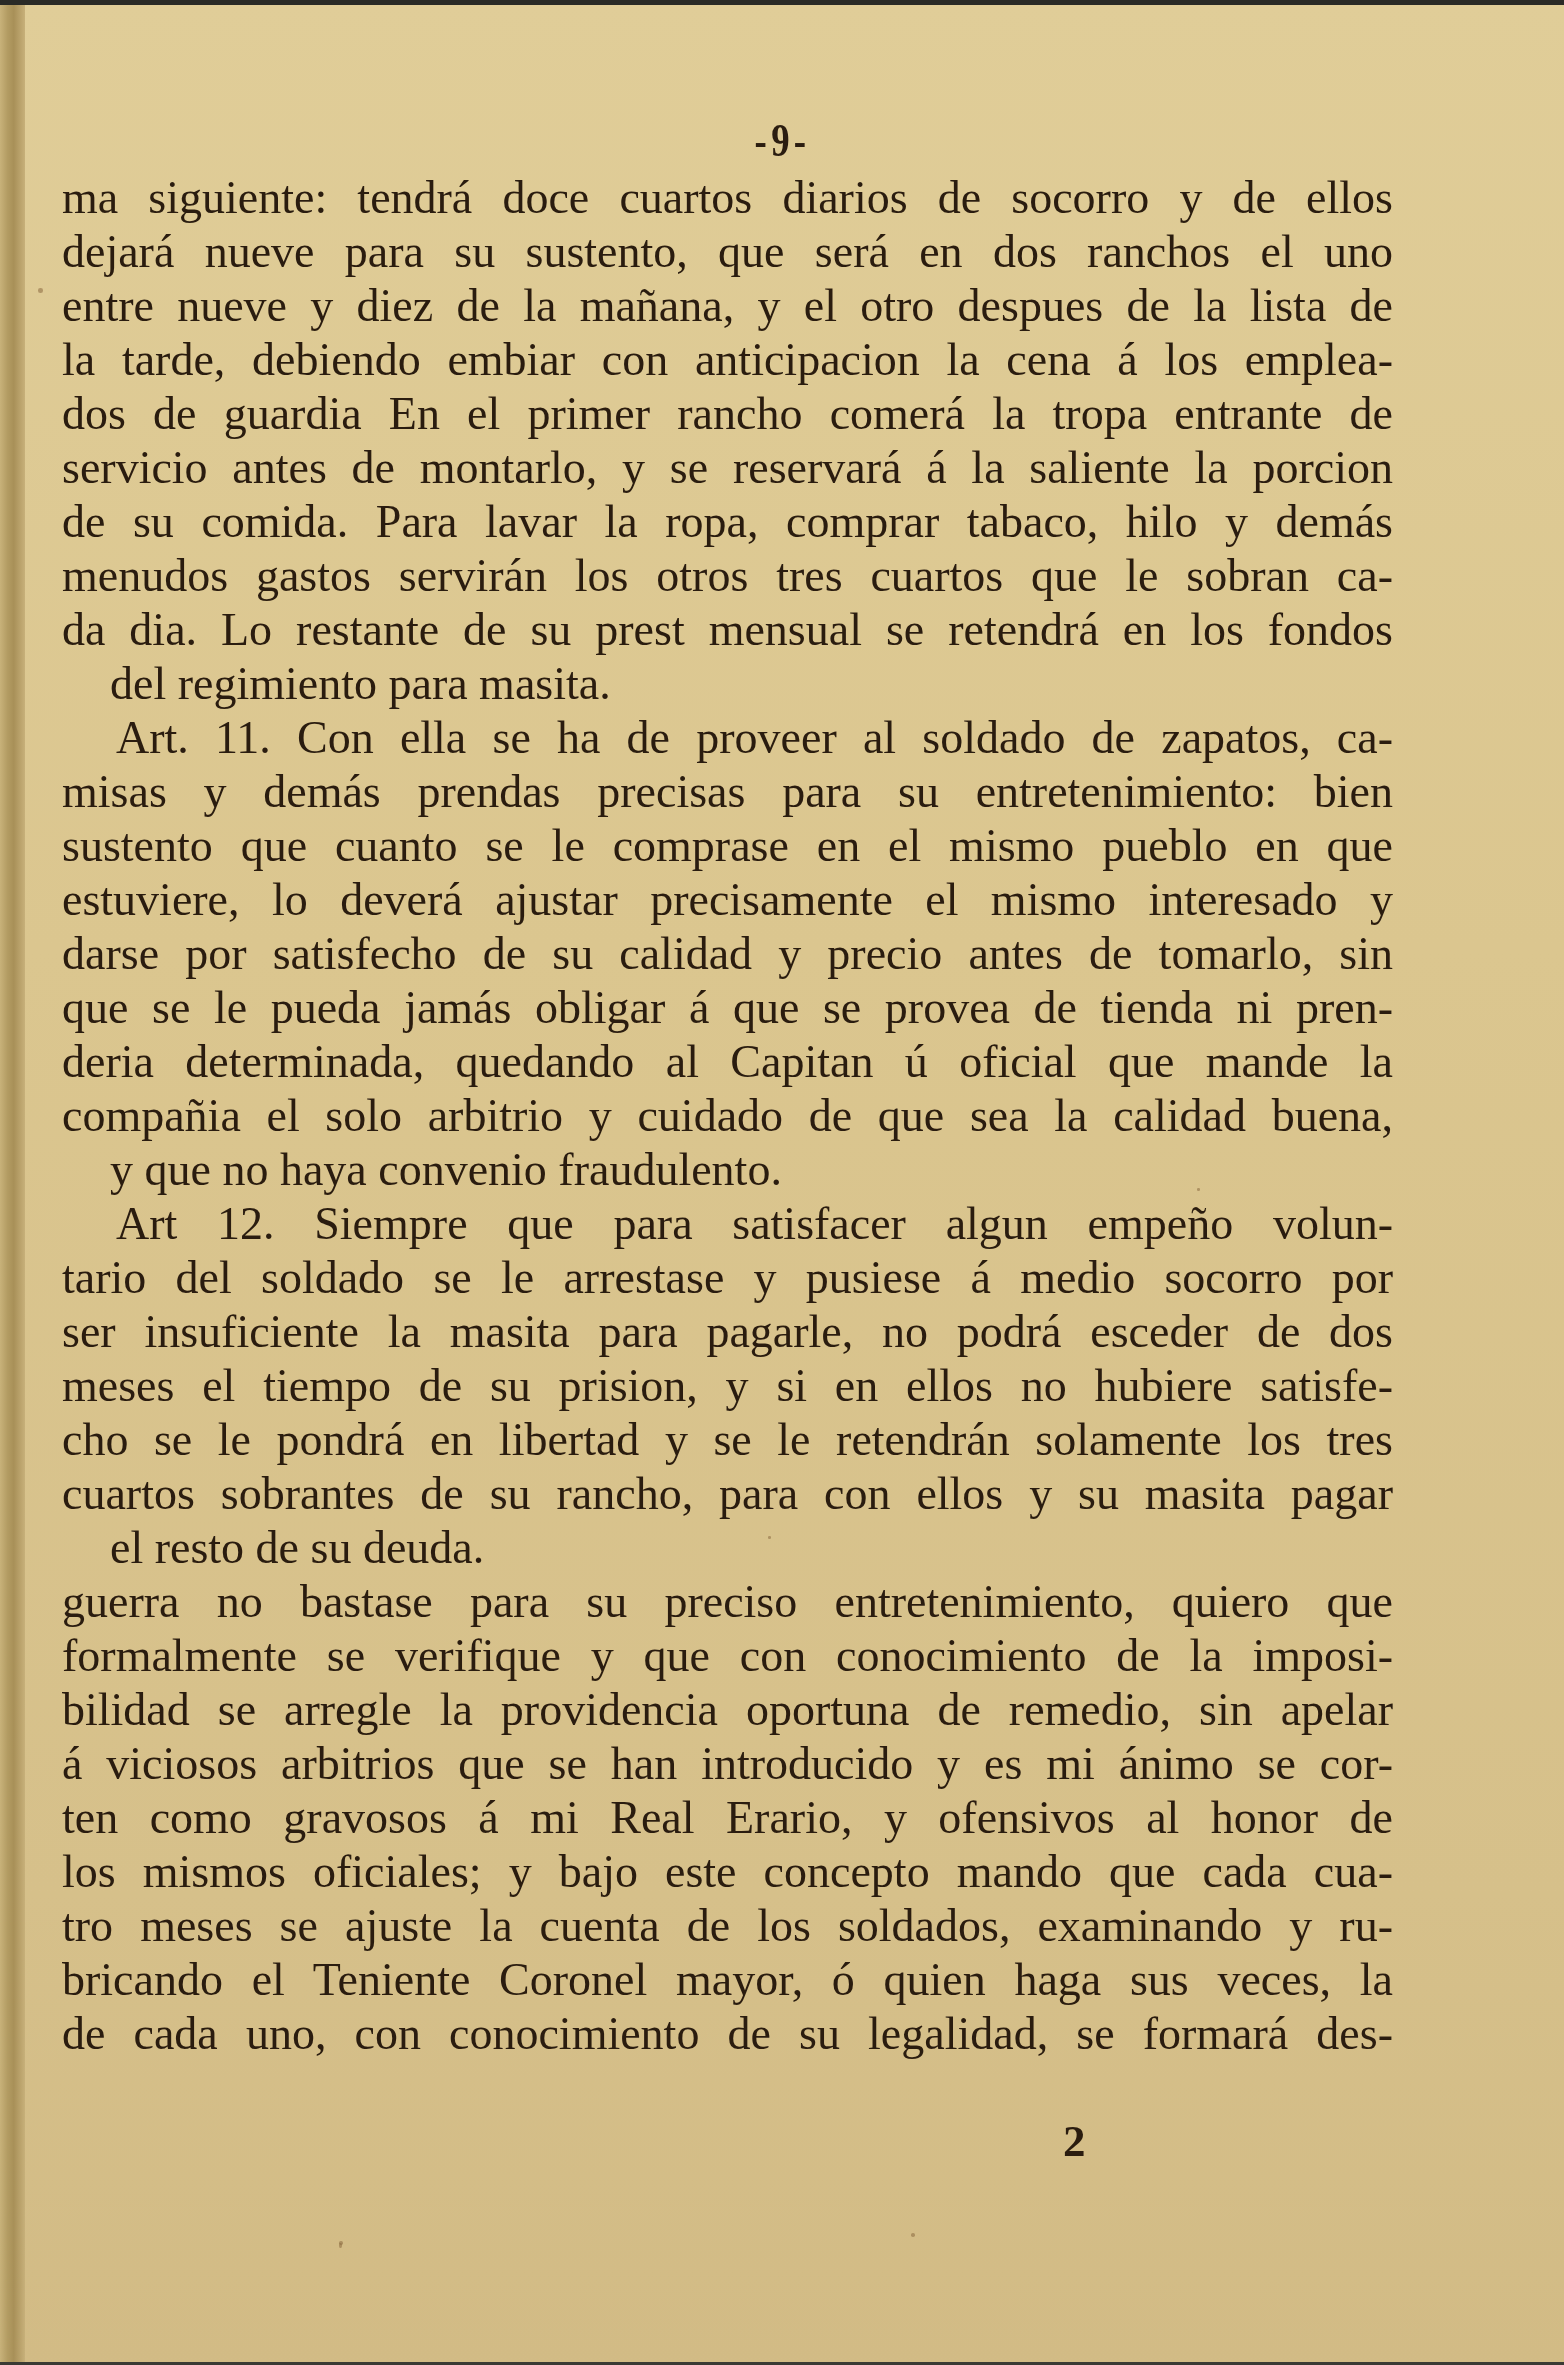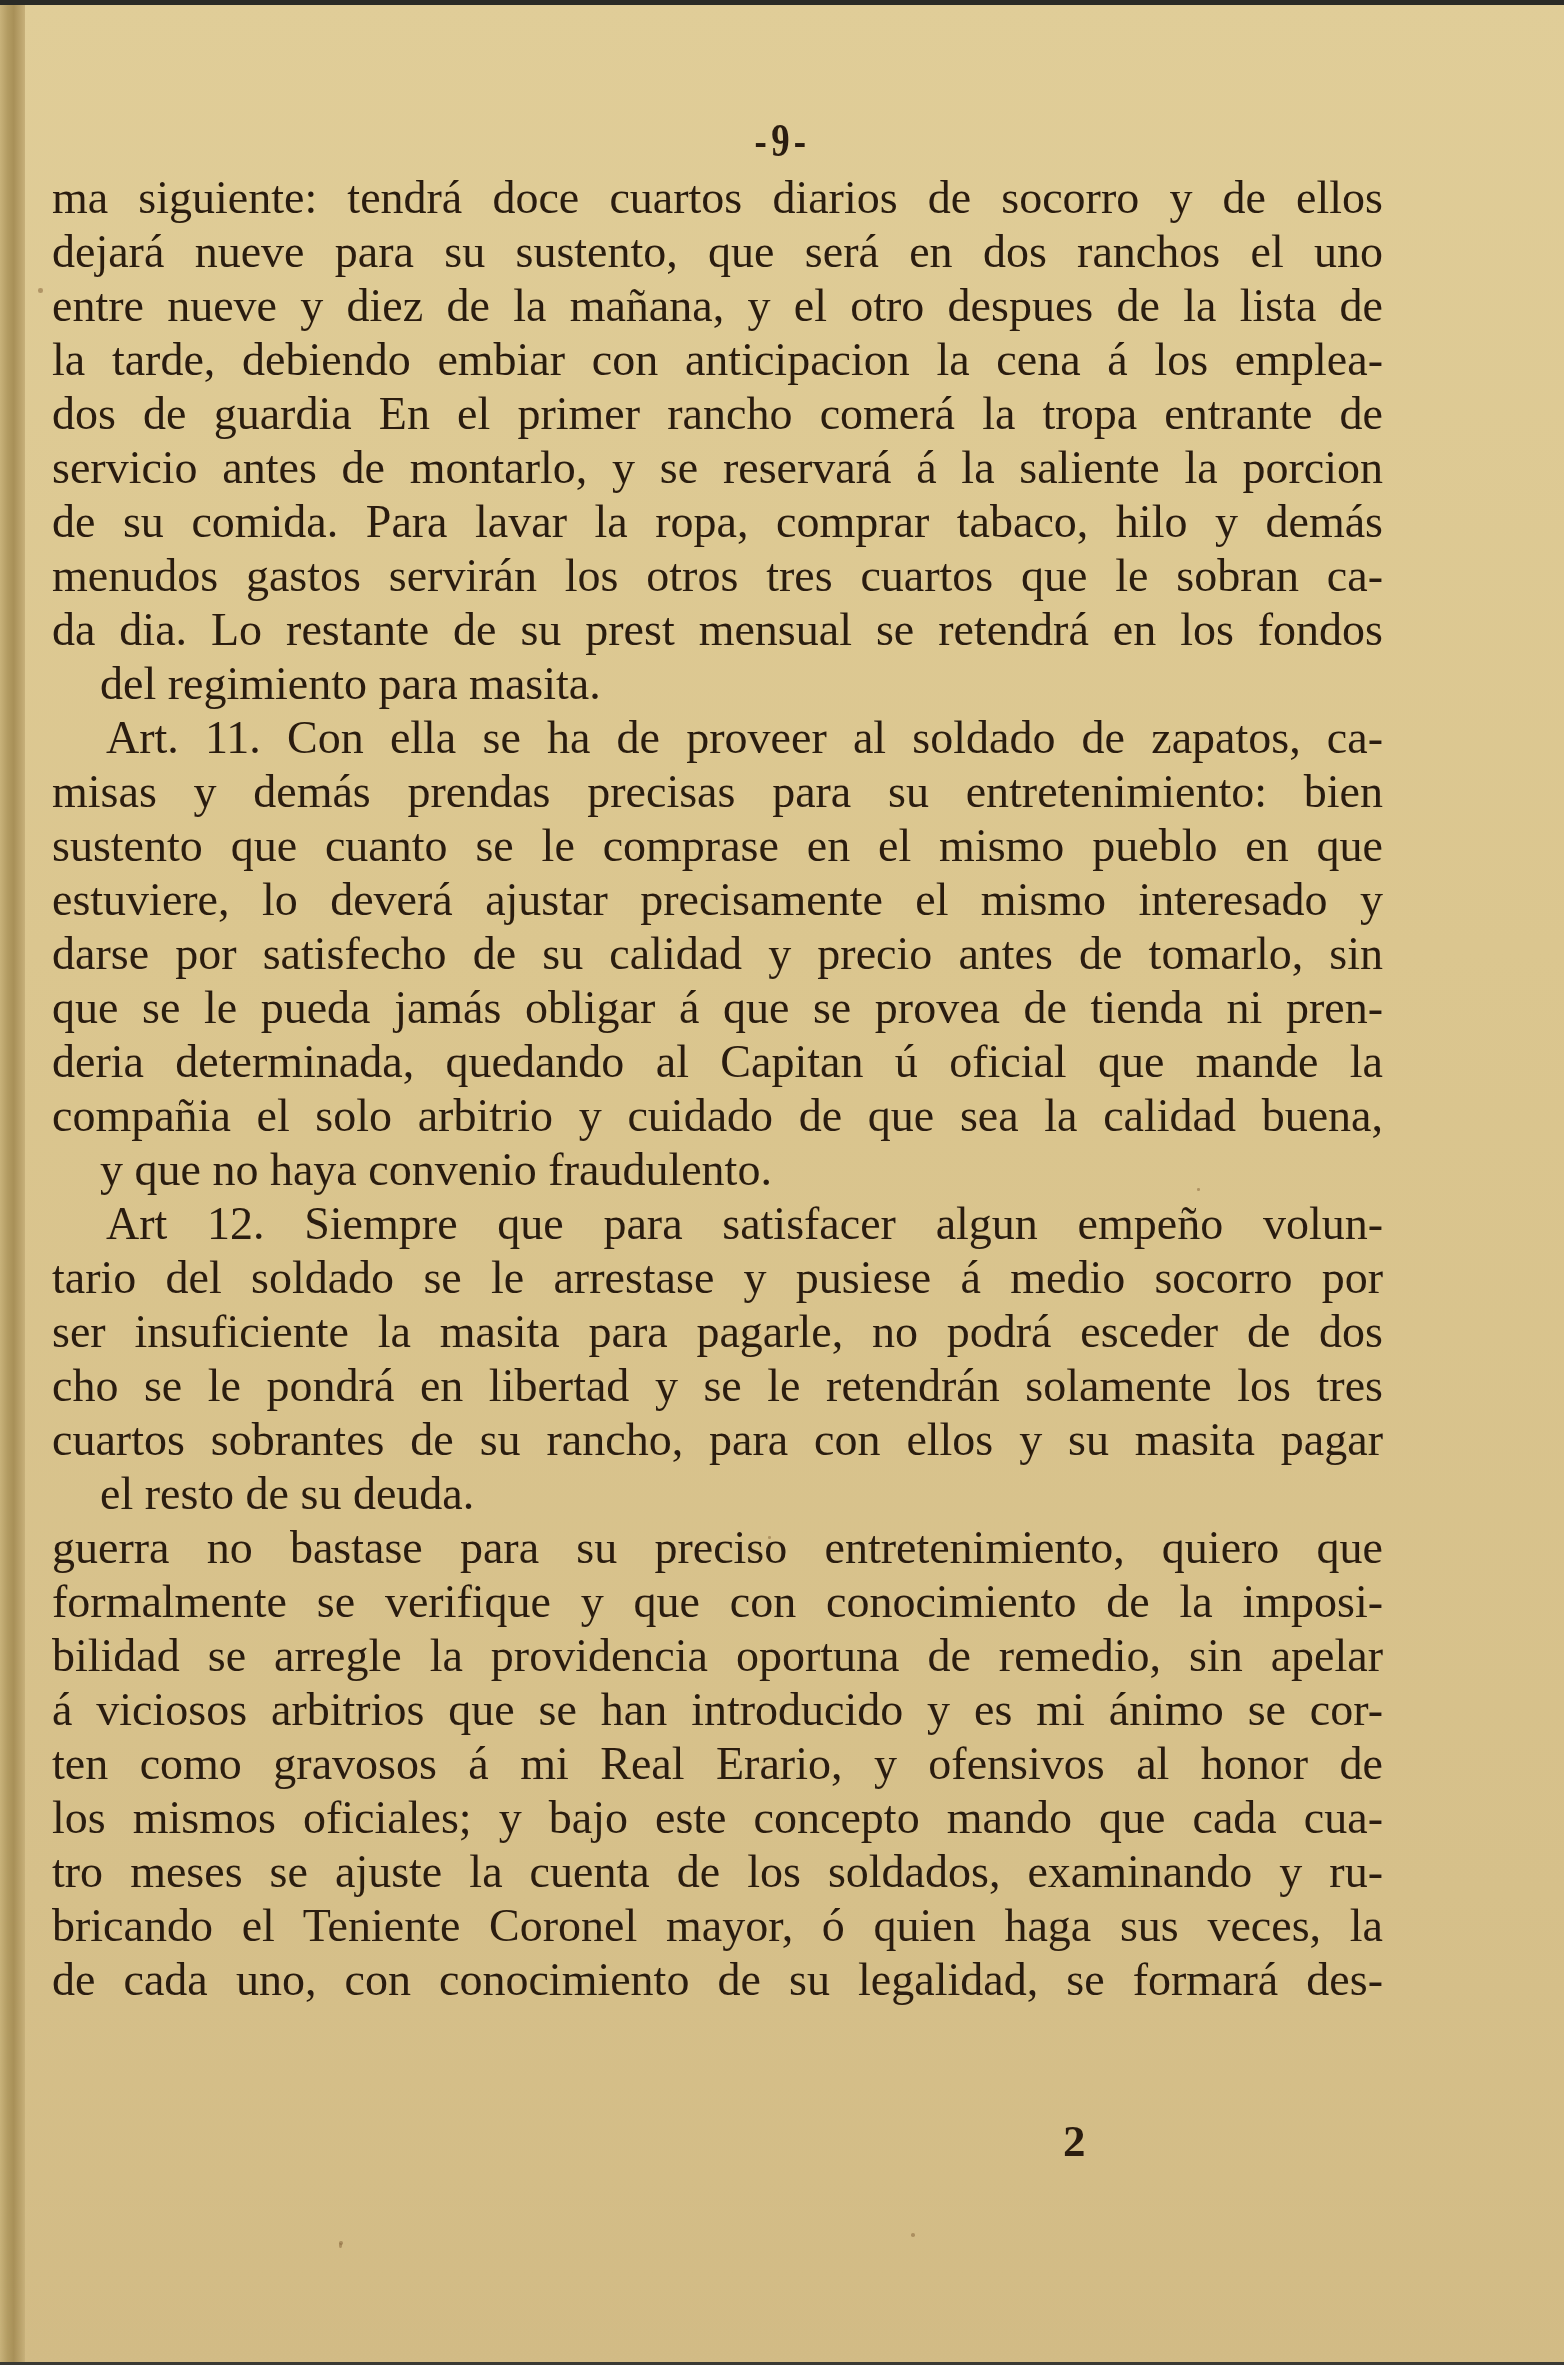--- a/index.html
+++ b/index.html
@@ -47,21 +47,21 @@
     text-align: center;
     font-family: "Liberation Serif", serif;
     font-size: 46px;
     font-weight: bold;
     color: #2b1d10;
     letter-spacing: 5.4px;
     transform: scaleX(0.8);
   }
   .text-block {
     position: absolute;
-    left: 52px;
+    left: 62px;
     top: 171px;
     width: 1331px;
     font-family: "Liberation Serif", serif;
     font-size: 46px;
     line-height: 54px;
     color: #2a1c0f;
   }
   .line {
     display: block;
     white-space: nowrap;
@@ -119,20 +119,21 @@
     <span class="line">sustento que cuanto se le comprase en el mismo pueblo en que</span>
     <span class="line">estuviere, lo deverá ajustar precisamente el mismo interesado y</span>
     <span class="line">darse por satisfecho de su calidad y precio antes de tomarlo, sin</span>
     <span class="line">que se le pueda jamás obligar á que se provea de tienda ni pren-</span>
     <span class="line">deria determinada, quedando al Capitan ú oficial que mande la</span>
     <span class="line">compañia el solo arbitrio y cuidado de que sea la calidad buena,</span>
     <span class="line last">y que no haya convenio fraudulento.</span>
     <span class="line indent">Art 12. Siempre que para satisfacer algun empeño volun-</span>
     <span class="line">tario del soldado se le arrestase y pusiese á medio socorro por</span>
     <span class="line">ser insuficiente la masita para pagarle, no podrá esceder de dos</span>
+    <span class="line">meses el tiempo de su prision, y si en ellos no hubiere satisfe-</span>
     <span class="line">cho se le pondrá en libertad y se le retendrán solamente los tres</span>
     <span class="line">cuartos sobrantes de su rancho, para con ellos y su masita pagar</span>
     <span class="line last">el resto de su deuda.</span>
     <span class="line">guerra no bastase para su preciso entretenimiento, quiero que</span>
     <span class="line">formalmente se verifique y que con conocimiento de la imposi-</span>
     <span class="line">bilidad se arregle la providencia oportuna de remedio, sin apelar</span>
     <span class="line">á viciosos arbitrios que se han introducido y es mi ánimo se cor-</span>
     <span class="line">ten como gravosos á mi Real Erario, y ofensivos al honor de</span>
     <span class="line">los mismos oficiales; y bajo este concepto mando que cada cua-</span>
     <span class="line">tro meses se ajuste la cuenta de los soldados, examinando y ru-</span>

